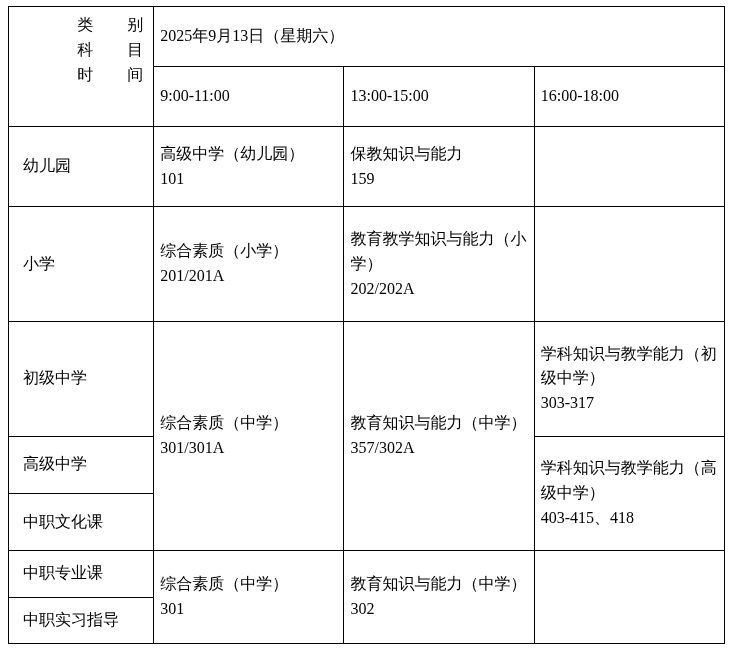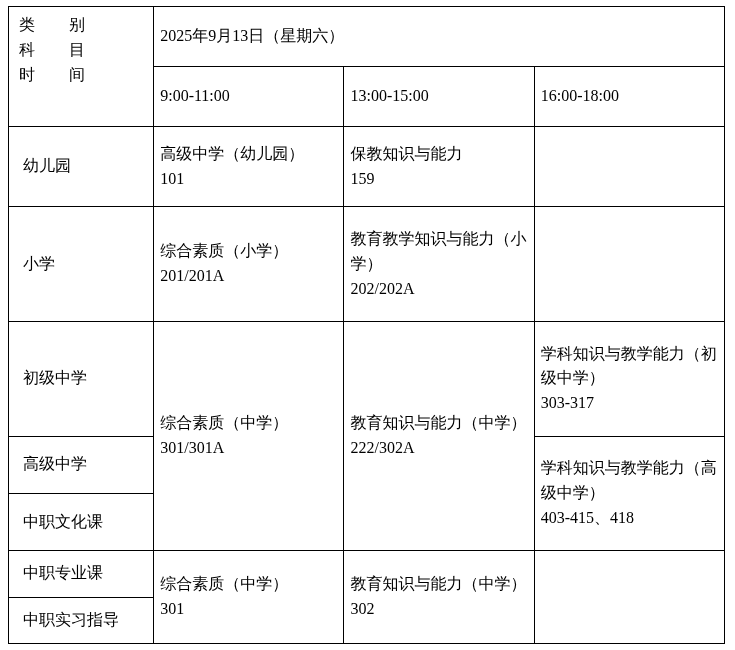--- a/index.html
+++ b/index.html
@@ -22,21 +22,21 @@
     table-layout: fixed;
   }
   #exam-table td {
     border: 1px solid #000000;
     vertical-align: middle;
     font-size: 16px;
     line-height: 1.55;
     padding: 4px 6px;
   }
   .corner-cell {
-    text-align: left;
+    text-align: right;
     vertical-align: top !important;
     padding: 6px 10px !important;
     line-height: 1.72;
     font-size: 16px;
   }
   .corner-line {
     display: block;
     letter-spacing: 0;
     white-space: nowrap;
   }
@@ -123,21 +123,21 @@
     </tr>
 
     <tr>
       <td class="rowlabel">初级中学</td>
       <td class="subject-cell" rowspan="3">
         <span>综合素质（中学）</span>
         <span class="code">301/301A</span>
       </td>
       <td class="subject-cell" rowspan="3">
         <span>教育知识与能力（中学）</span>
-        <span class="code">222/302A</span>
+        <span class="code">357/302A</span>
       </td>
       <td class="subject-cell">
         <span>学科知识与教学能力（初级中学）</span>
         <span class="code">303-317</span>
       </td>
     </tr>
 
     <tr>
       <td class="rowlabel">高级中学</td>
       <td class="subject-cell" rowspan="2">

